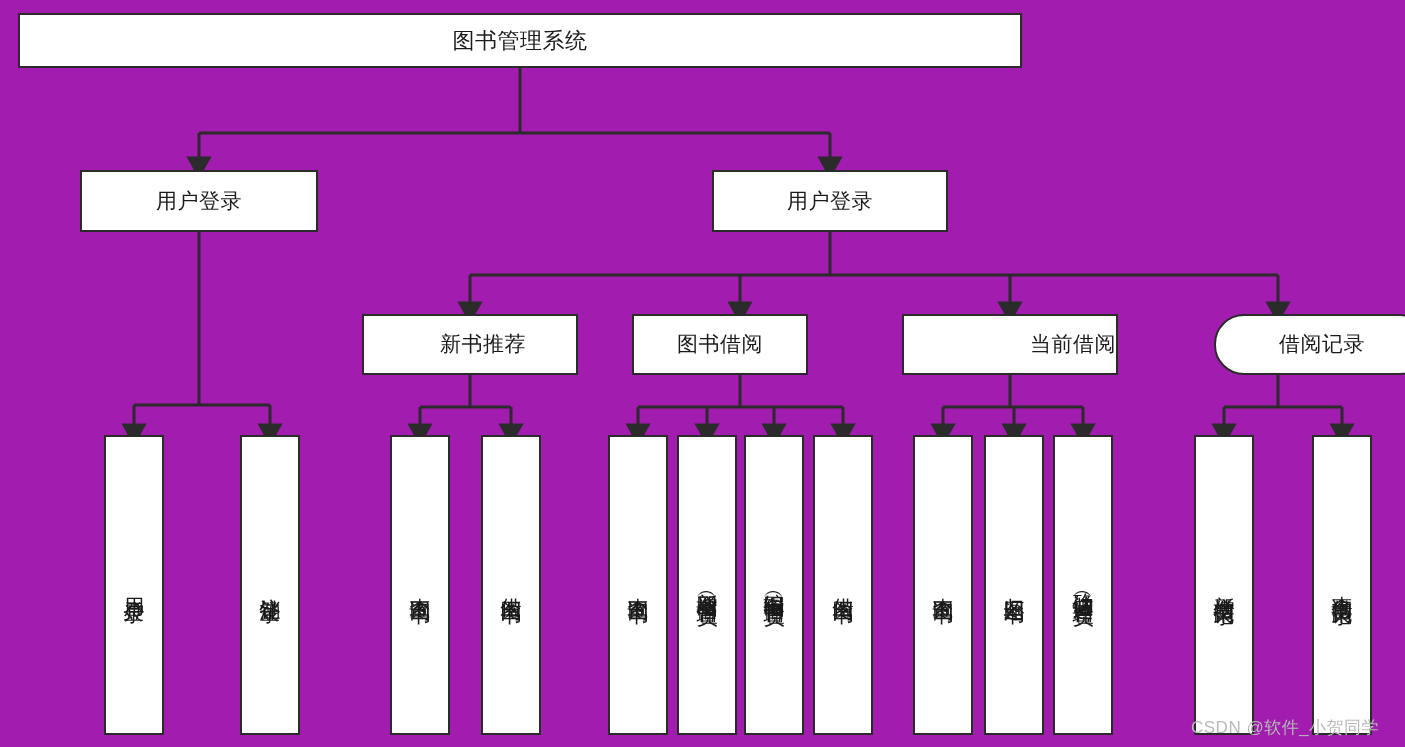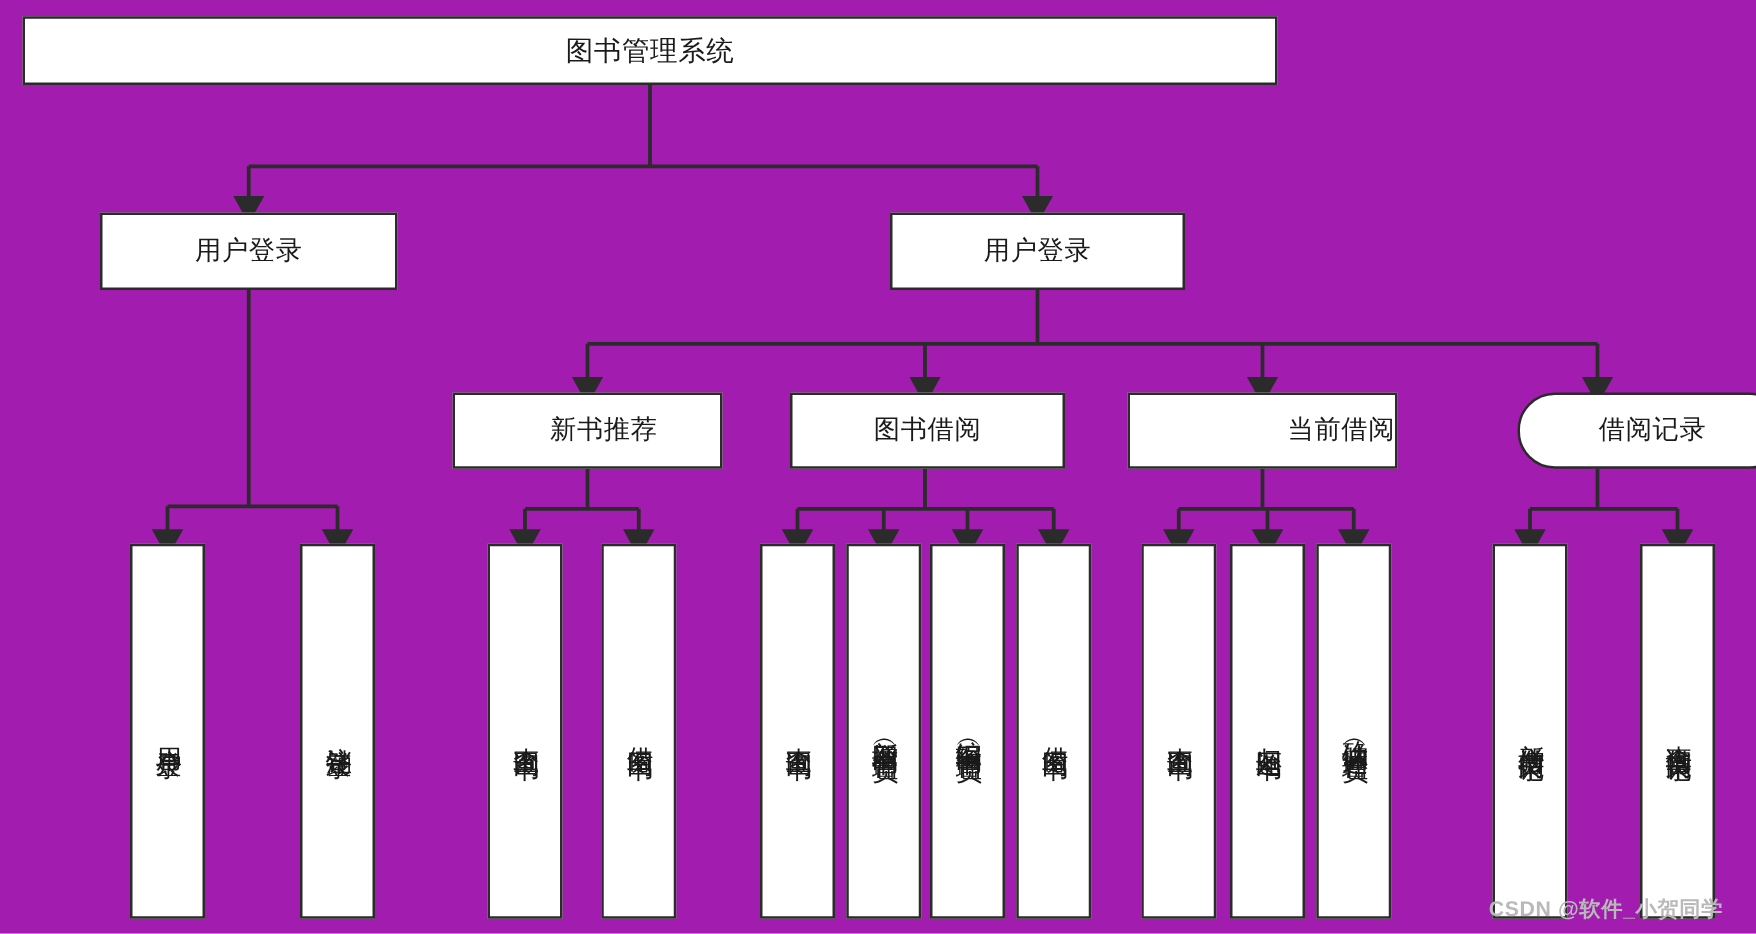--- a/index.html
+++ b/index.html
@@ -59,21 +59,20 @@
     letter-spacing: 2px;
     max-height: 272px;
     white-space: normal;
   }
   .watermark {
     position: absolute;
     font-size: 17px;
     color: #b9b9b9;
     white-space: nowrap;
     letter-spacing: 0.5px;
-    font-weight: bold;
   }
 </style>
 </head>
 <body>
 
 <div id="canvas">
 
   <svg class="wires" viewBox="0 0 1405 747" xmlns="http://www.w3.org/2000/svg">
     <defs>
       <marker id="arrow" markerWidth="11" markerHeight="11" refX="1.2" refY="4.2" orient="auto" markerUnits="strokeWidth">
@@ -133,21 +132,21 @@
   <div class="node horiz" style="left:80px; top:170px; width:238px; height:62px;">
     <span class="label">用户登录</span>
   </div>
   <div class="node horiz" style="left:712px; top:170px; width:236px; height:62px;">
     <span class="label">用户登录</span>
   </div>
 
   <div class="node horiz" style="left:362px; top:314px; width:216px; height:61px;padding-left:26px;">
     <span class="label">新书推荐</span>
   </div>
-  <div class="node horiz" style="left:632px; top:314px; width:220px; height:61px;">
+  <div class="node horiz" style="left:632px; top:314px; width:176px; height:61px;">
     <span class="label">图书借阅</span>
   </div>
   <div class="node horiz" style="left:902px; top:314px; width:216px; height:61px;justify-content:flex-end;">
     <span class="label">当前借阅</span>
   </div>
   <div class="node horiz" style="left:1214px; top:314px; width:216px; height:61px;border-radius:30px;">
     <span class="label">借阅记录</span>
   </div>
 
   <div class="node vert" style="left:104px; top:435px; width:60px; height:300px;">

